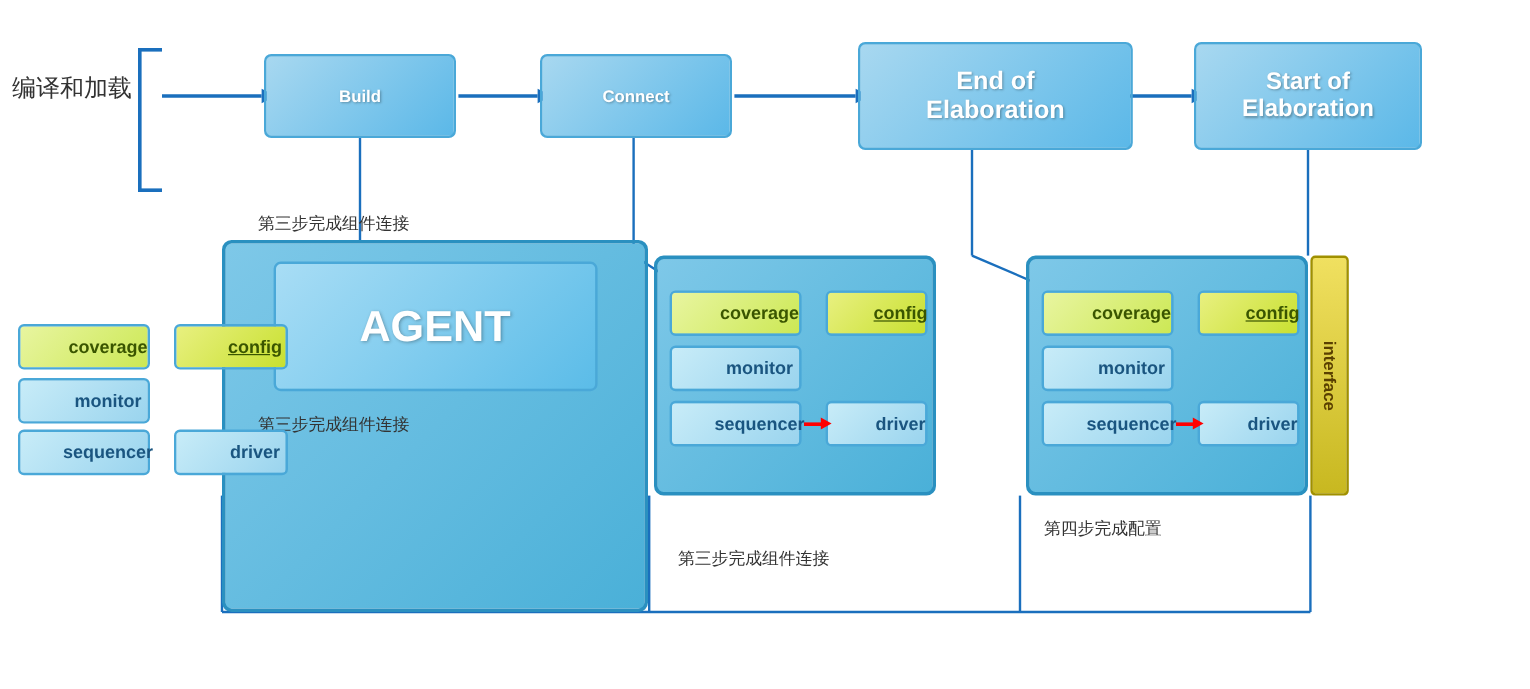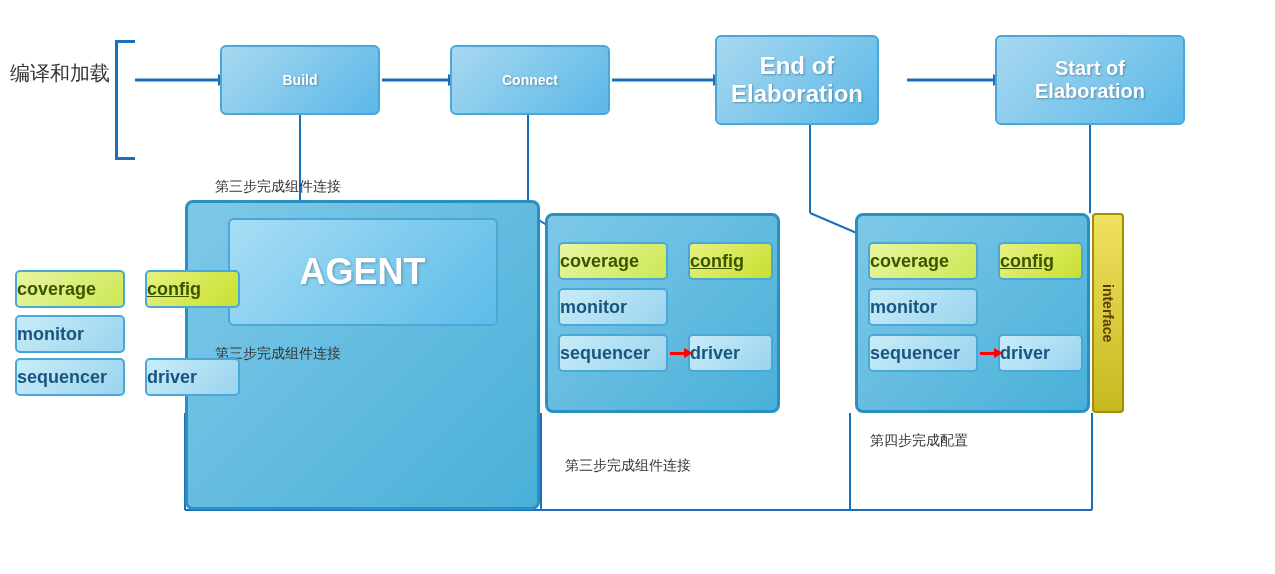--- a/index.html
+++ b/index.html
@@ -66,23 +66,23 @@
     #connect-box {
       left: 450px;
       top: 45px;
       width: 160px;
       height: 70px;
     }
 
     #elab-box {
       left: 715px;
       top: 35px;
-      width: 164px;
+      width: 229px;
       height: 90px;
-      font-size: 24px;
+      font-size: 21px;
     }
 
     #sim-box {
       left: 995px;
       top: 35px;
       width: 190px;
       height: 90px;
       font-size: 20px;
     }
 
@@ -114,24 +114,26 @@
       text-shadow: 1px 1px 3px rgba(0,0,0,0.3);
       margin: 5px auto 0 auto;
     }
 
     
     .sub-box {
       position: absolute;
       border-radius: 5px;
       display: flex;
       align-items: center;
-      font-size: 18px;
+      justify-content: center;
+      font-size: 15px;
       font-weight: bold;
       color: #1a5580;
       border: 2px solid #4aa8d8;
+      padding-left: 40px;
     }
 
     .sub-box.blue {
       background: linear-gradient(135deg, #c8ecf8, #9ad4ee);
     }
 
     .sub-box.green {
       background: linear-gradient(135deg, #e8f5a0, #cce855);
       color: #3a5500;
     }

